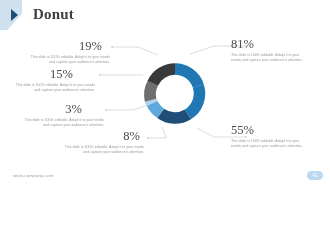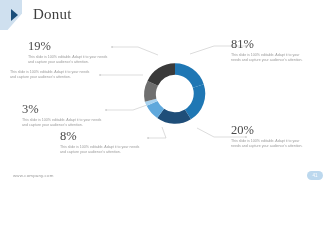--- a/index.html
+++ b/index.html
@@ -34,21 +34,21 @@
     left: 11px; top: 9px;
     width: 0; height: 0;
     border-top: 6px solid transparent;
     border-bottom: 6px solid transparent;
     border-left: 7px solid #1b4e79;
   }
   .page-title {
     position: absolute;
     left: 33px; top: 6px;
     font-family: "Liberation Serif", serif;
-    font-weight: normal;
+    font-weight: bold;
     font-size: 15px;
     color: #3f3f3f;
     letter-spacing: .2px;
   }
 
   
   .donut-wrap {
     position: absolute;
     left: 139px; top: 51px;
     width: 72px; height: 85px;
@@ -66,21 +66,21 @@
   }
   .callout .body {
     font-size: 3.6px;
     line-height: 5.2px;
     color: #9a9a9a;
     margin-top: 2px;
   }
   .callout.right .pct,
   .callout.right .body { text-align: left; }
   .callout.left .pct,
-  .callout.left .body { }
+  .callout.left .body { text-align: right; }
 
   .c-35 { left: 231px; top: 38px; width: 78px; }
   .c-20 { left: 231px; top: 124px; width: 78px; }
   .c-19 { left: 28px;  top: 40px;  width: 82px; }
   .c-15 { left: 10px;  top: 68px;  width: 85px; }
   .c-3  { left: 22px;  top: 103px; width: 82px; }
   .c-8  { left: 60px;  top: 130px; width: 84px; }
 
   .c-19 .pct { padding-right: 8px; }
   .c-15 .pct { padding-right: 22px; }
@@ -164,30 +164,31 @@
       </g>
     </svg>
   </div>
 
   <div class="callout right c-35">
     <div class="pct">81%</div>
     <div class="body">This slide is 100% editable. Adapt it to your needs and capture your audience's attention.</div>
   </div>
 
   <div class="callout right c-20">
-    <div class="pct">20%</div>
+    <div class="pct">55%</div>
     <div class="body">This slide is 100% editable. Adapt it to your needs and capture your audience's attention.</div>
   </div>
 
   <div class="callout left c-19">
     <div class="pct">19%</div>
     <div class="body">This slide is 100% editable. Adapt it to your needs and capture your audience's attention.</div>
   </div>
 
   <div class="callout left c-15">
+    <div class="pct">15%</div>
     <div class="body">This slide is 100% editable. Adapt it to your needs and capture your audience's attention.</div>
   </div>
 
   <div class="callout left c-3">
     <div class="pct">3%</div>
     <div class="body">This slide is 100% editable. Adapt it to your needs and capture your audience's attention.</div>
   </div>
 
   <div class="callout left c-8">
     <div class="pct">8%</div>

